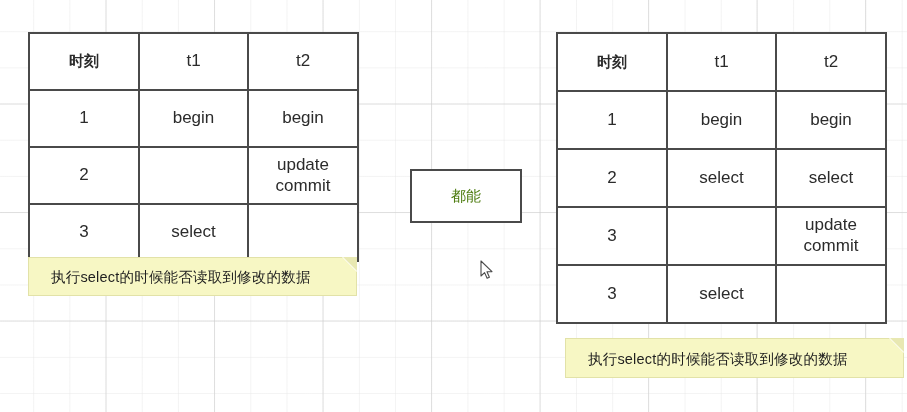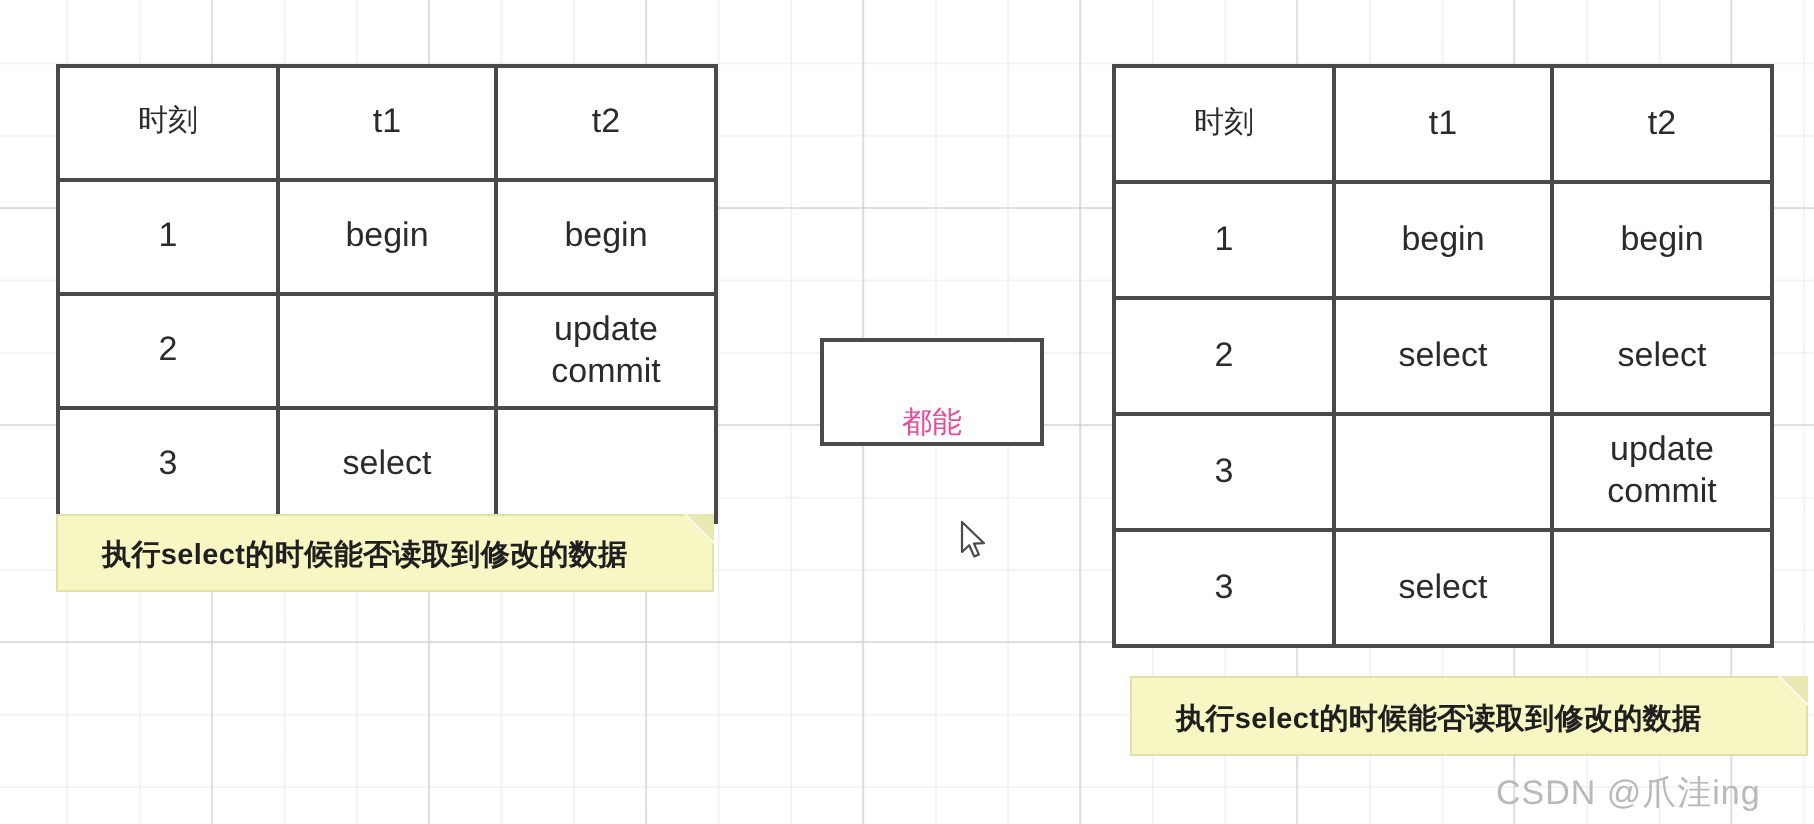--- a/index.html
+++ b/index.html
@@ -44,20 +44,21 @@
     vertical-align: middle;
     color: #2b2b2b;
     font-size: 17px;
     line-height: 1.22;
     padding: 2px 4px;
     background: #ffffff;
     white-space: pre-line;
   }
   .vtable td.cn {
     font-size: 15px;
+    font-weight: bold;
   }
 
   #table-left { left: 28px; top: 32px; width: 329px; }
   #table-left td { height: 51px; }
   #table-left col.c0 { width: 110px; }
   #table-left col.c1 { width: 109px; }
   #table-left col.c2 { width: 110px; }
 
   #table-right { left: 556px; top: 32px; width: 329px; }
   #table-right td { height: 52px; }
@@ -68,36 +69,36 @@
   
   #center-box {
     position: absolute;
     left: 410px;
     top: 169px;
     width: 108px;
     height: 50px;
     border: 2px solid #4a4a4a;
     background: #ffffff;
     display: flex;
-    align-items: flex-end;
+    align-items: center;
     justify-content: center;
-    color: #ec4899;
+    color: #4d7c0f;
     font-size: 15px;
   }
 
   
   .note {
     position: absolute;
     background: #f7f7c4;
     border: 1px solid #e2e2a8;
     display: flex;
     align-items: center;
     color: #1f1f1f;
     font-size: 14.5px;
-    font-weight: 700;
+    font-weight: 400;
     letter-spacing: 0.2px;
     box-sizing: border-box;
   }
   .note .note-text {
     padding-left: 22px;
     padding-top: 2px;
   }
   .note .fold {
     position: absolute;
     right: -1px;
@@ -226,15 +227,14 @@
   <div class="note" id="note-right">
     <span class="note-text">执行select的时候能否读取到修改的数据</span>
     <span class="fold-edge"></span>
     <span class="fold"></span>
   </div>
 
   <svg id="cursor" viewBox="0 0 14 20">
     <path d="M1 1 L1 16 L4.6 12.6 L7.1 18.2 L9.4 17.2 L7 11.8 L12 11.6 Z" fill="#ffffff" stroke="#4a4a4a" stroke-width="1.1" stroke-linejoin="round"></path>
   </svg>
 
-  <div id="watermark">CSDN @爪洼ing</div>
 
 </div>
 
 </body></html>

